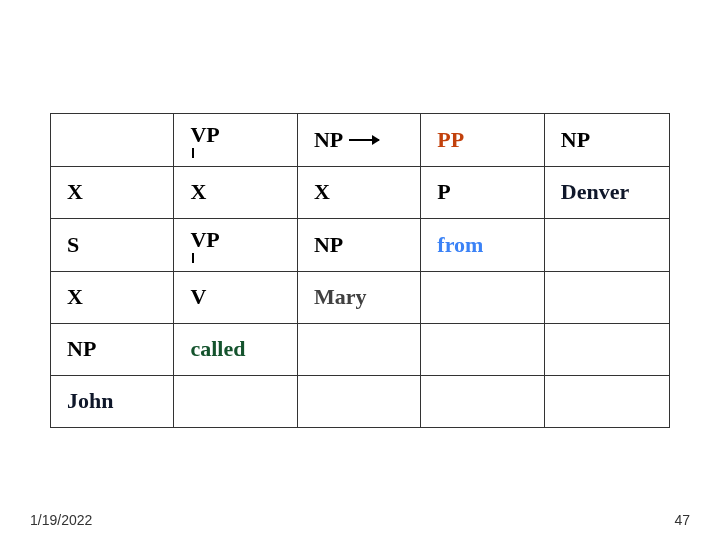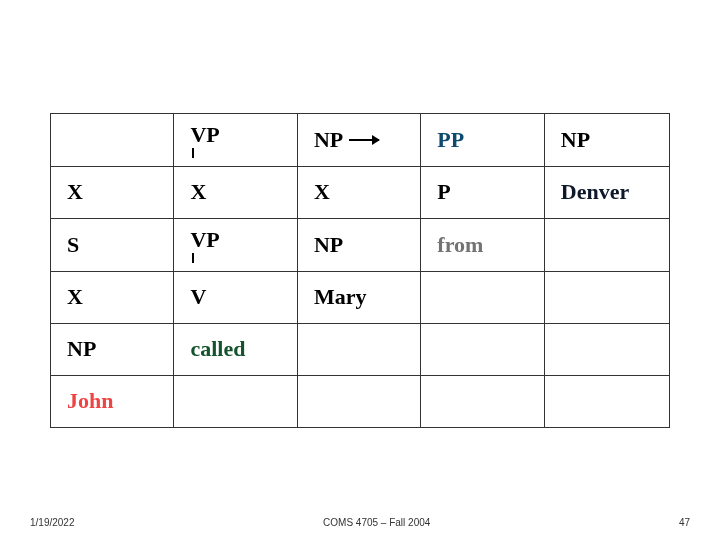--- a/index.html
+++ b/index.html
@@ -53,21 +53,21 @@
 
     .footer {
       position: absolute;
       bottom: 12px;
       left: 0;
       right: 0;
       display: flex;
       justify-content: space-between;
       align-items: flex-start;
       padding: 0 30px;
-      font-size: 10px;
+      font-size: 14px;
       font-family: Arial, sans-serif;
       color: #333;
     }
 
     .header-row td {
       background: white;
     }
 
     
     .np-arrow {
@@ -123,21 +123,21 @@
             <span>VP</span>
             <div class="vp-tick-line"></div>
           </div>
         </td>
         <td class="cell-black" style="color: rgb(0, 0, 0);">
           <div class="np-arrow">
             <span>NP</span>
             <span class="np-arrow-line"></span>
           </div>
         </td>
-        <td class="cell-black" style="color: #0c4a6e; font-family: Liberation Serif, serif;">
+        <td class="cell-black" style="color: #c2410c; font-family: Liberation Serif, serif;">
           <span>PP</span>
         </td>
         <td class="cell-black" style="color: rgb(0, 0, 0);">
           <span>NP</span>
         </td>
       </tr>
 
       <tr>
         <td class="cell-black" style="color: rgb(0, 0, 0);">
           <span>X</span>
@@ -162,36 +162,36 @@
         </td>
         <td class="cell-black" style="color: rgb(0, 0, 0);">
           <div class="vp-text-wrap">
             <span>VP</span>
             <div class="vp-tick-line"></div>
           </div>
         </td>
         <td class="cell-black" style="color: rgb(0, 0, 0);">
           <span>NP</span>
         </td>
-        <td class="cell-green" style="color: #737373;">
+        <td class="cell-green" style="color: #3b82f6;">
           <span>from</span>
         </td>
         <td class="cell-black" style="color: rgb(0, 0, 0);">
           <span></span>
         </td>
       </tr>
 
       <tr>
         <td class="cell-black" style="color: rgb(0, 0, 0);">
           <span>X</span>
         </td>
         <td class="cell-black" style="color: rgb(0, 0, 0);">
           <span>V</span>
         </td>
-        <td class="cell-green" style="color: #000000;">
+        <td class="cell-green" style="color: #404040;">
           <span>Mary</span>
         </td>
         <td class="cell-black" style="color: rgb(0, 0, 0);">
           <span></span>
         </td>
         <td class="cell-black" style="color: rgb(0, 0, 0);">
           <span></span>
         </td>
       </tr>
 
@@ -207,21 +207,21 @@
         </td>
         <td class="cell-black" style="color: rgb(0, 0, 0);">
           <span></span>
         </td>
         <td class="cell-black" style="color: rgb(0, 0, 0);">
           <span></span>
         </td>
       </tr>
 
       <tr>
-        <td class="cell-green" style="color: #ef4444;">
+        <td class="cell-green" style="color: #0f172a;">
           <span>John</span>
         </td>
         <td class="cell-black" style="color: rgb(0, 0, 0);">
           <span></span>
         </td>
         <td class="cell-black" style="color: rgb(0, 0, 0);">
           <span></span>
         </td>
         <td class="cell-black" style="color: rgb(0, 0, 0);">
           <span></span>
@@ -230,15 +230,14 @@
           <span></span>
         </td>
       </tr>
     </tbody>
       </table>
   </div>
 </div>
 
 <div class="footer">
   <span>1/19/2022</span>
-  <span>COMS 4705 – Fall 2004</span>
   <span>47</span>
 </div>
 
 </body></html>

